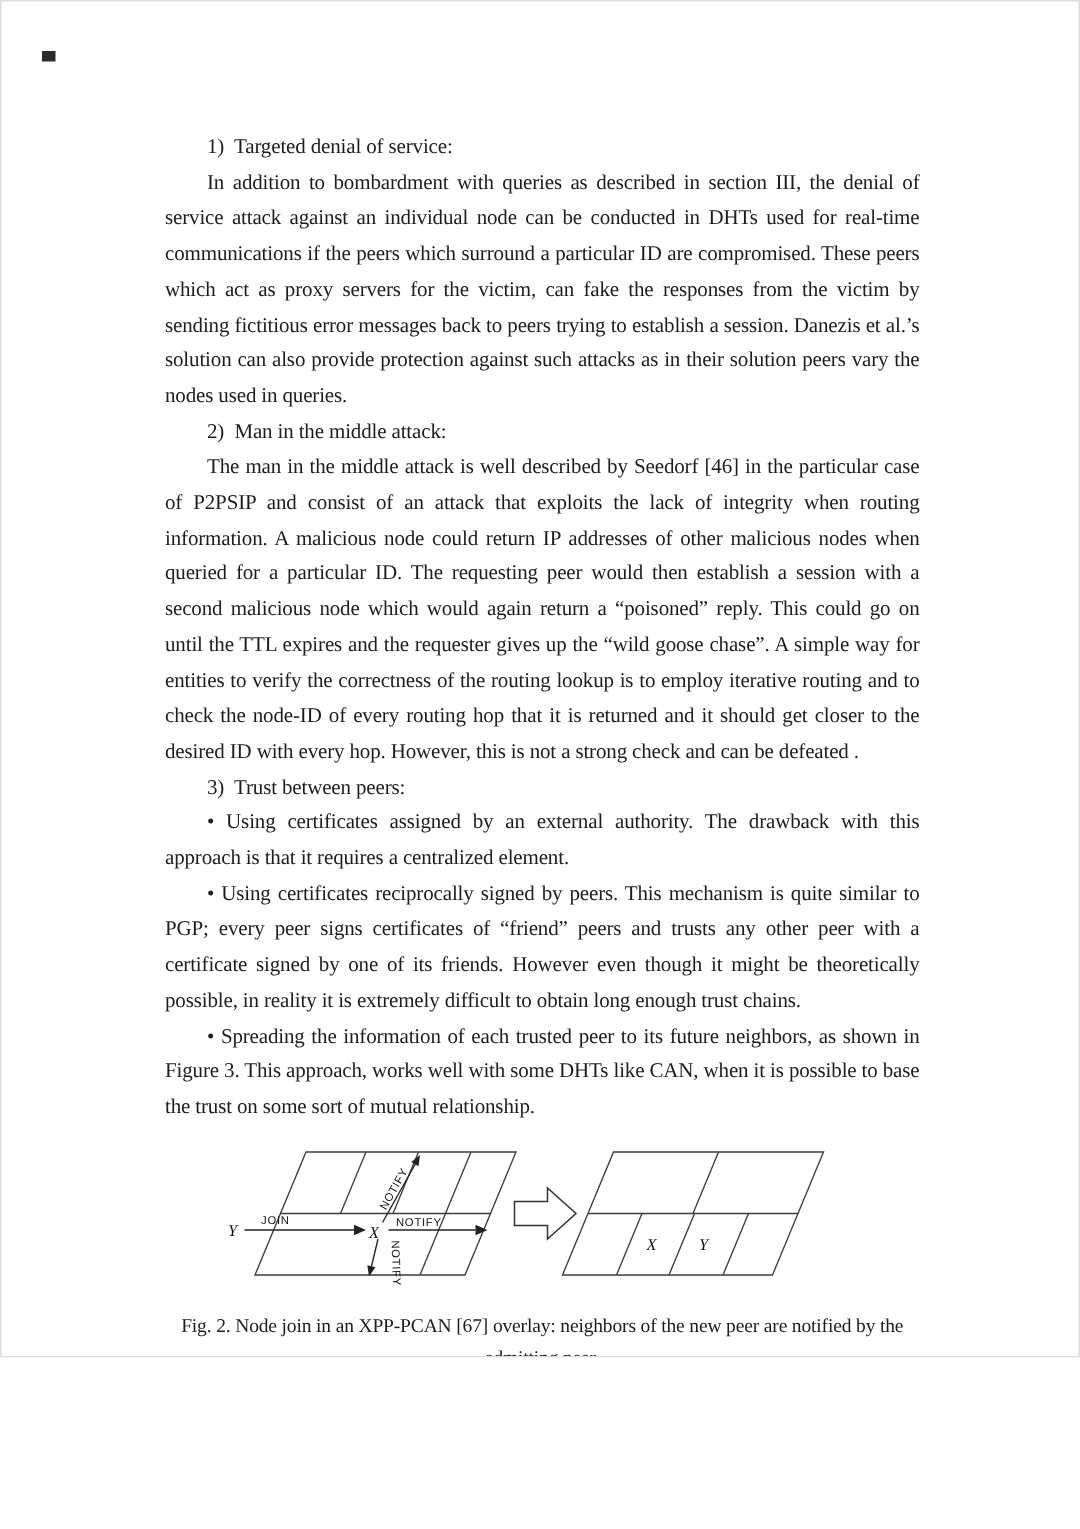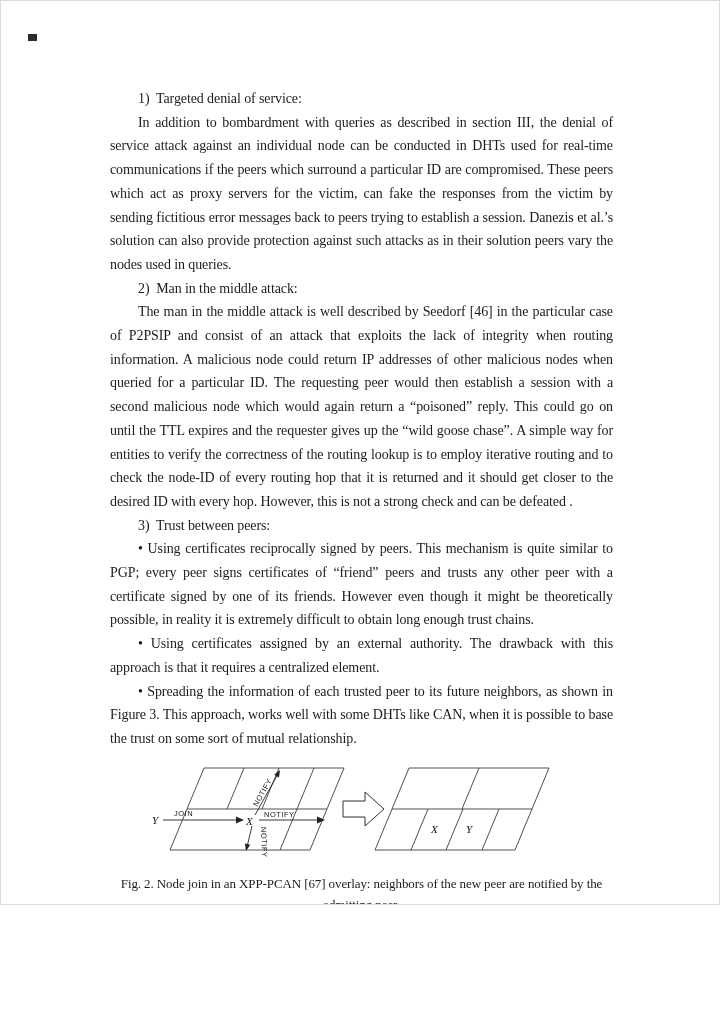--- a/index.html
+++ b/index.html
@@ -68,22 +68,22 @@
 <div class="page">
 
   <div class="artifact"></div>
 
   <main class="content">
     <p class="para">1)&nbsp; Targeted denial of service:</p>
     <p class="para">In addition to bombardment with queries as described in section III, the denial of service attack against an individual node can be conducted in DHTs used for real-time communications if the peers which surround a particular ID are compromised. These peers which act as proxy servers for the victim, can fake the responses from the victim by sending fictitious error messages back to peers trying to establish a session. Danezis et al.’s solution can also provide protection against such attacks as in their solution peers vary the nodes used in queries.</p>
     <p class="para">2)&nbsp; Man in the middle attack:</p>
     <p class="para">The man in the middle attack is well described by Seedorf [46] in the particular case of P2PSIP and consist of an attack that exploits the lack of integrity when routing information. A malicious node could return IP addresses of other malicious nodes when queried for a particular ID. The requesting peer would then establish a session with a second malicious node which would again return a “poisoned” reply. This could go on until the TTL expires and the requester gives up the “wild goose chase”. A simple way for entities to verify the correctness of the routing lookup is to employ iterative routing and to check the node-ID of every routing hop that it is returned and it should get closer to the desired ID with every hop. However, this is not a strong check and can be defeated .</p>
     <p class="para">3)&nbsp; Trust between peers:</p>
+    <p class="para">• Using certificates assigned by an external authority. The drawback with this approach is that it requires a centralized element.</p>
     <p class="para">• Using certificates reciprocally signed by peers. This mechanism is quite similar to PGP; every peer signs certificates of “friend” peers and trusts any other peer with a certificate signed by one of its friends. However even though it might be theoretically possible, in reality it is extremely difficult to obtain long enough trust chains.</p>
-    <p class="para">• Using certificates assigned by an external authority. The drawback with this approach is that it requires a centralized element.</p>
     <p class="para">• Spreading the information of each trusted peer to its future neighbors, as shown in Figure 3. This approach, works well with some DHTs like CAN, when it is possible to base the trust on some sort of mutual relationship.</p>
 
     <figure class="figure">
       <svg class="diagram" width="430" height="100" viewBox="0 0 430 100">
 
         <g fill="none" stroke="#3c3c3c" stroke-width="0.9">
           <polygon points="57,5 197,5 163,87 23,87"></polygon>
           <line x1="40" y1="46" x2="180" y2="46"></line>
           <line x1="97" y1="5" x2="80" y2="46"></line>
           <line x1="132" y1="5" x2="115" y2="46"></line>

